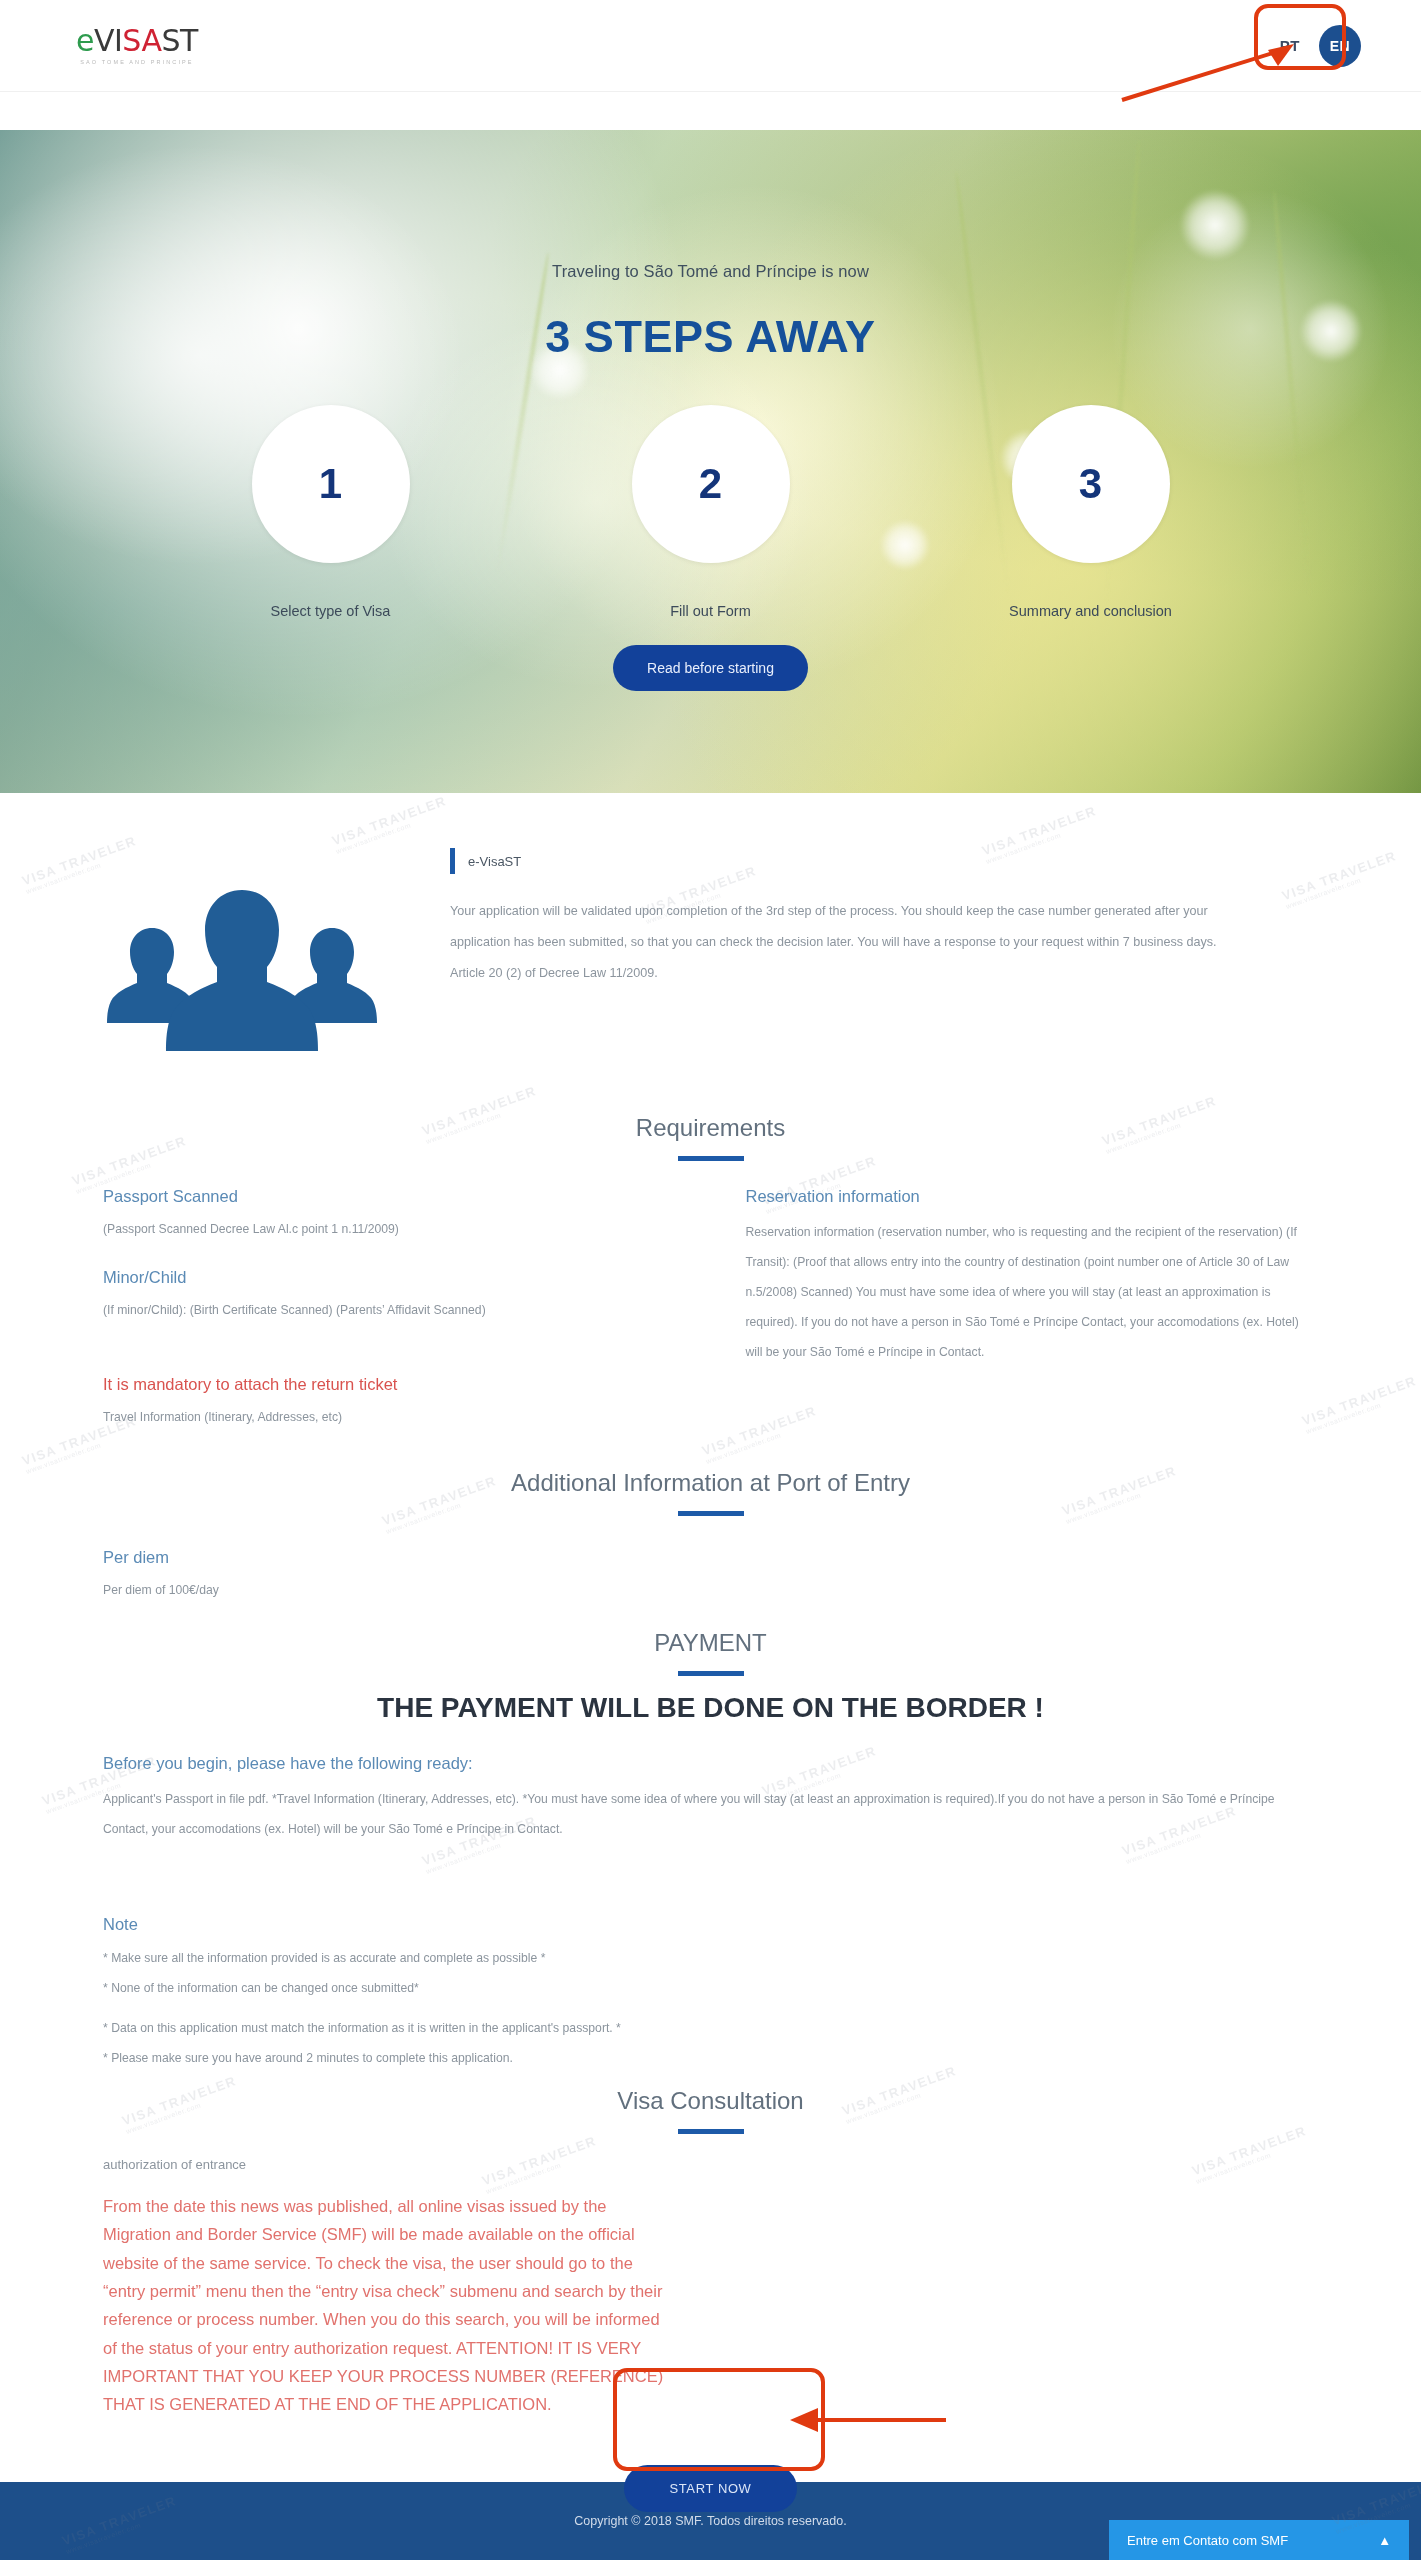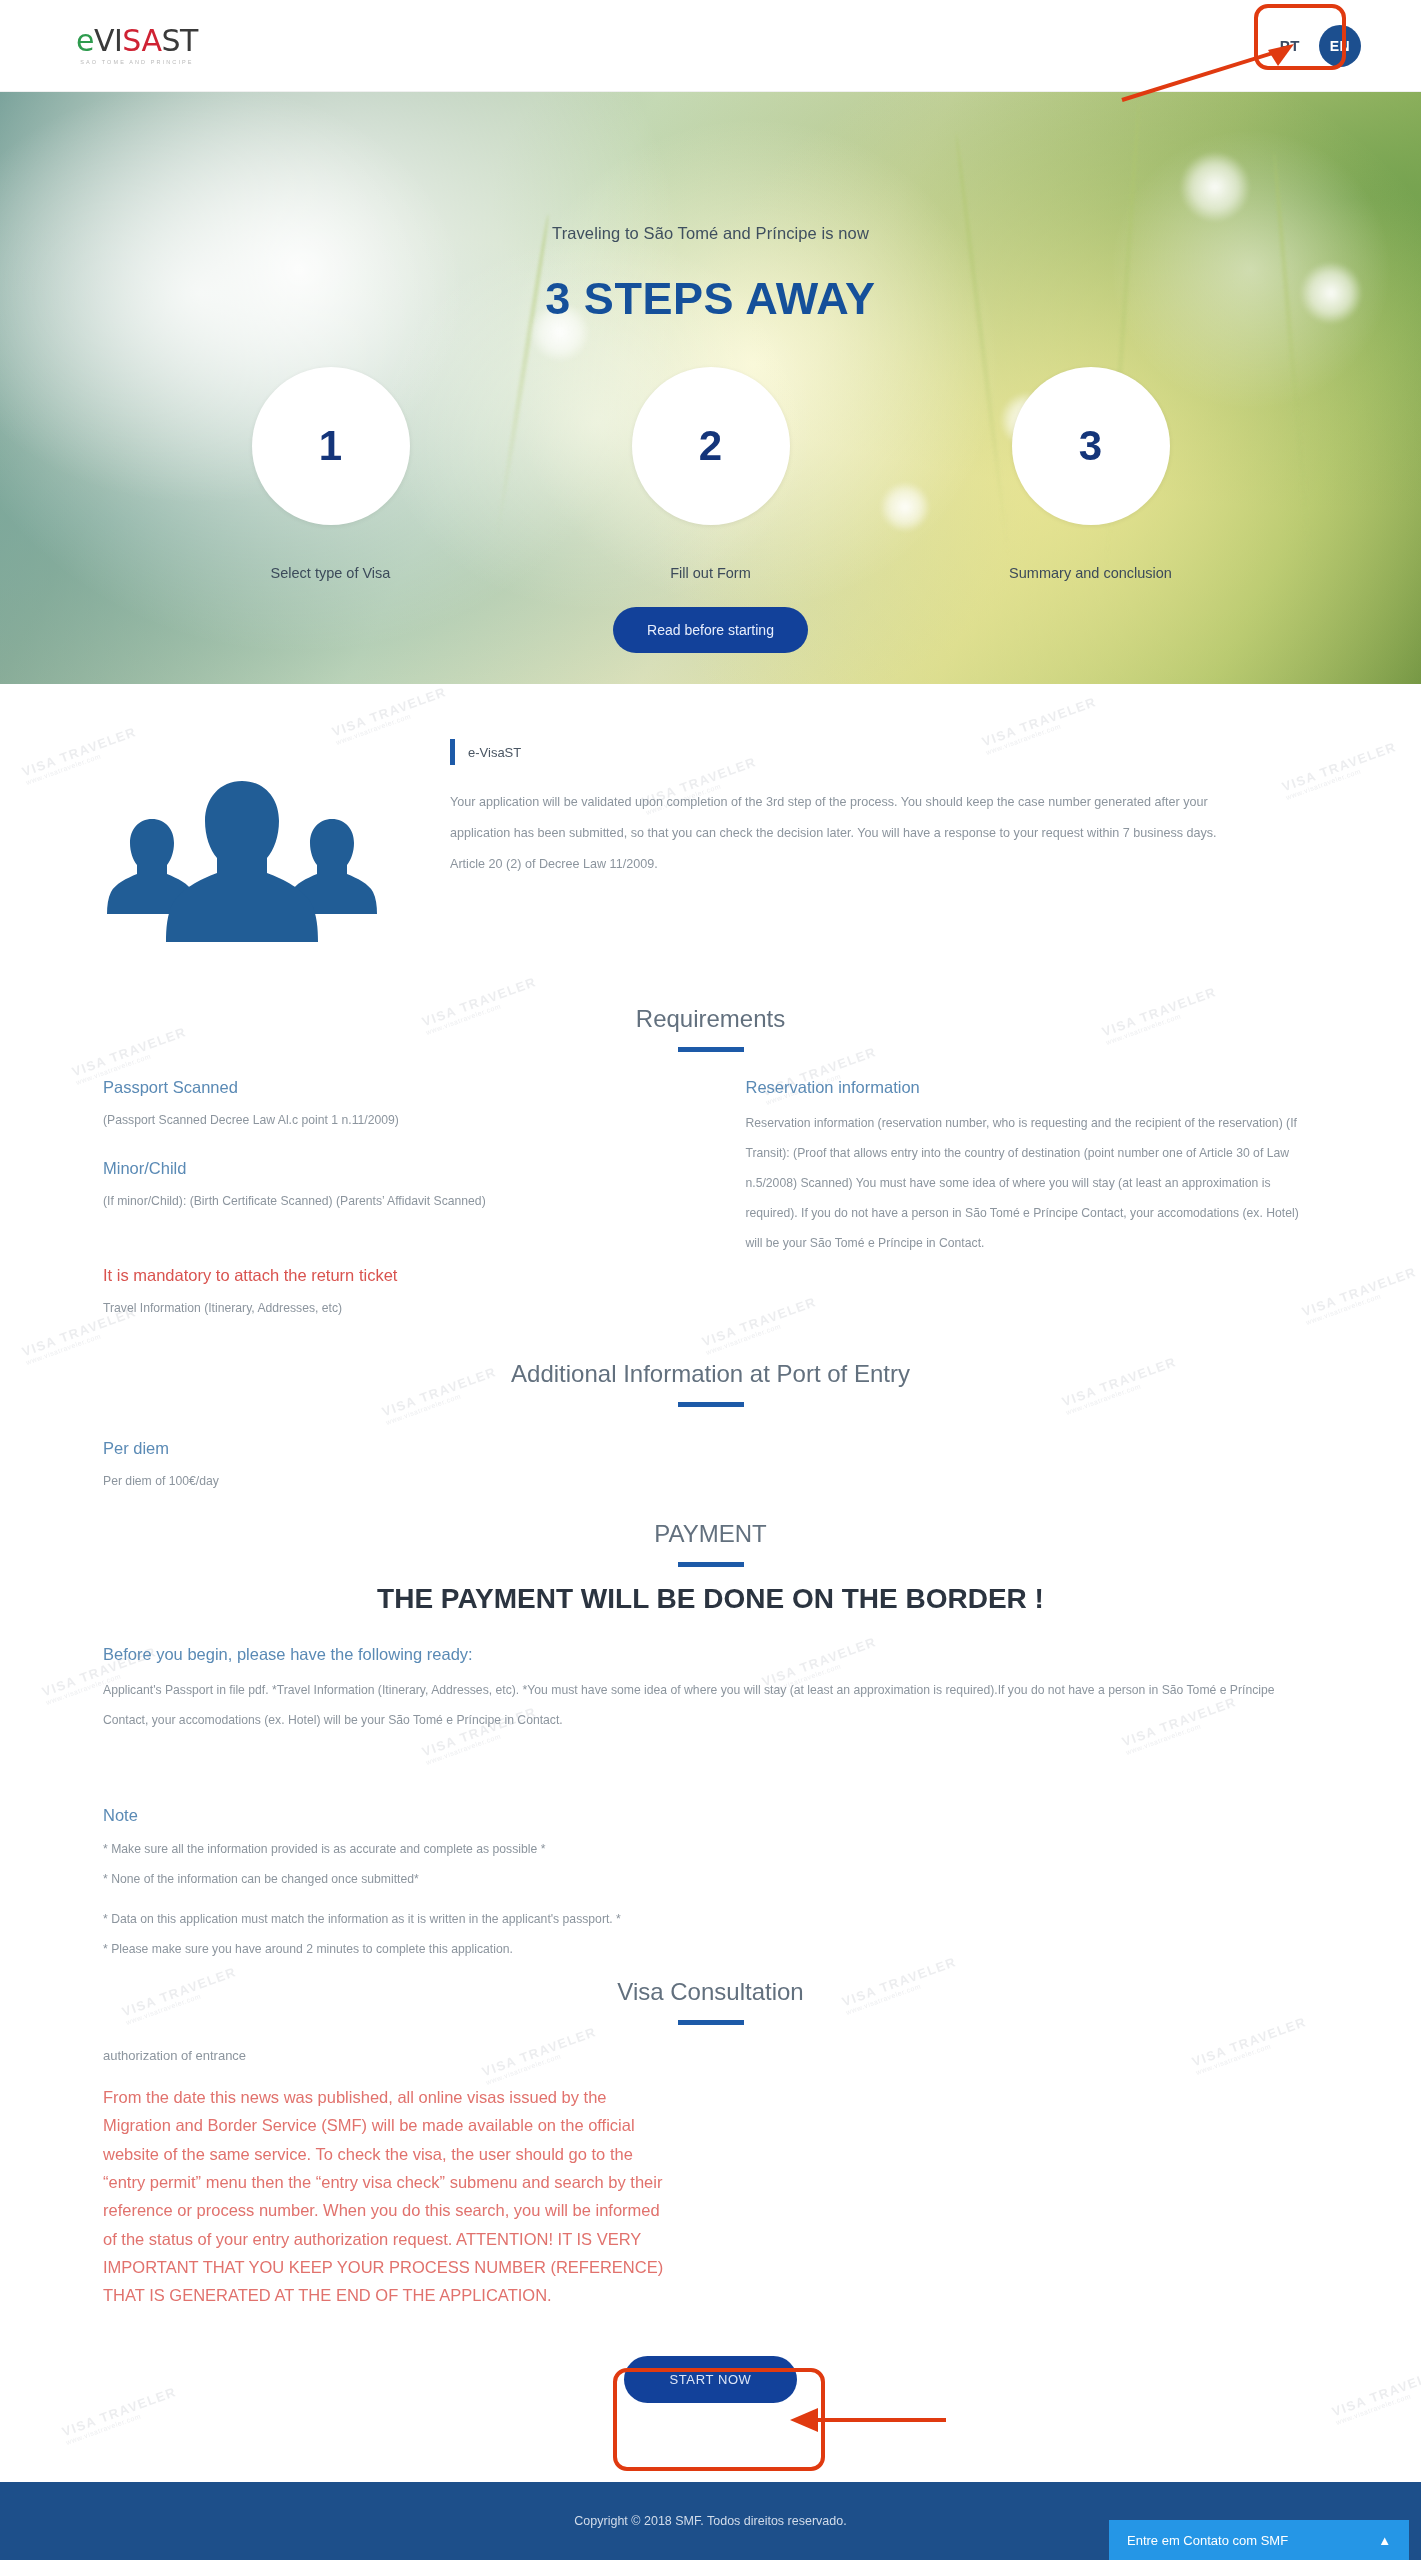--- a/index.html
+++ b/index.html
@@ -70,29 +70,30 @@
     position: absolute;
     left: 1118px; top: 42px;
     width: 190px; height: 62px;
     z-index: 41;
     pointer-events: none;
   }
 
   
   .hero {
     position: relative;
-    height: 592px;
+    height: 663px;
     overflow: hidden;
     background:
       radial-gradient(circle at 21% 30%, rgba(255,255,255,0.95) 0%, rgba(255,255,255,0) 32%),
       radial-gradient(circle at 53% 46%, rgba(255,252,222,0.85) 0%, rgba(255,252,222,0) 30%),
       radial-gradient(circle at 76% 64%, rgba(238,232,150,0.75) 0%, rgba(238,232,150,0) 38%),
       radial-gradient(ellipse at 95% 18%, rgba(96,150,70,0.75) 0%, rgba(96,150,70,0) 45%),
       radial-gradient(ellipse at 8% 72%, rgba(120,168,160,0.6) 0%, rgba(120,168,160,0) 50%),
       linear-gradient(118deg, #6e9a92 0%, #8fae96 18%, #cfe0c0 38%, #e8e8bd 55%, #d4d98c 72%, #9fbb5e 88%, #6f9340 100%);
+    margin-top: 38px;
   }
   .hero-veil {
     position: absolute; inset: 0;
     background:
       radial-gradient(ellipse 380px 300px at 14% 34%, rgba(255,255,255,0.75), rgba(255,255,255,0) 70%),
       radial-gradient(ellipse 300px 260px at 42% 56%, rgba(255,255,240,0.55), rgba(255,255,240,0) 72%),
       radial-gradient(ellipse 200px 200px at 88% 30%, rgba(255,255,255,0.45), rgba(255,255,255,0) 70%);
   }
   .blade {
     position: absolute;

